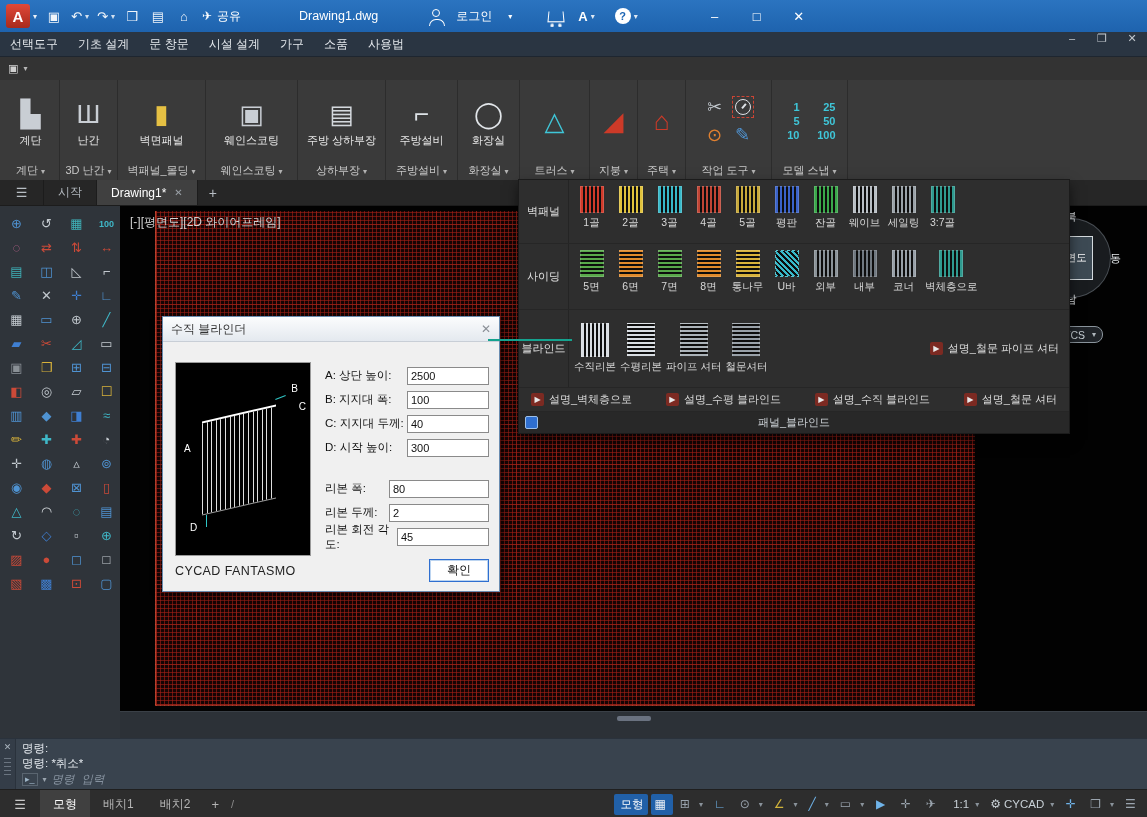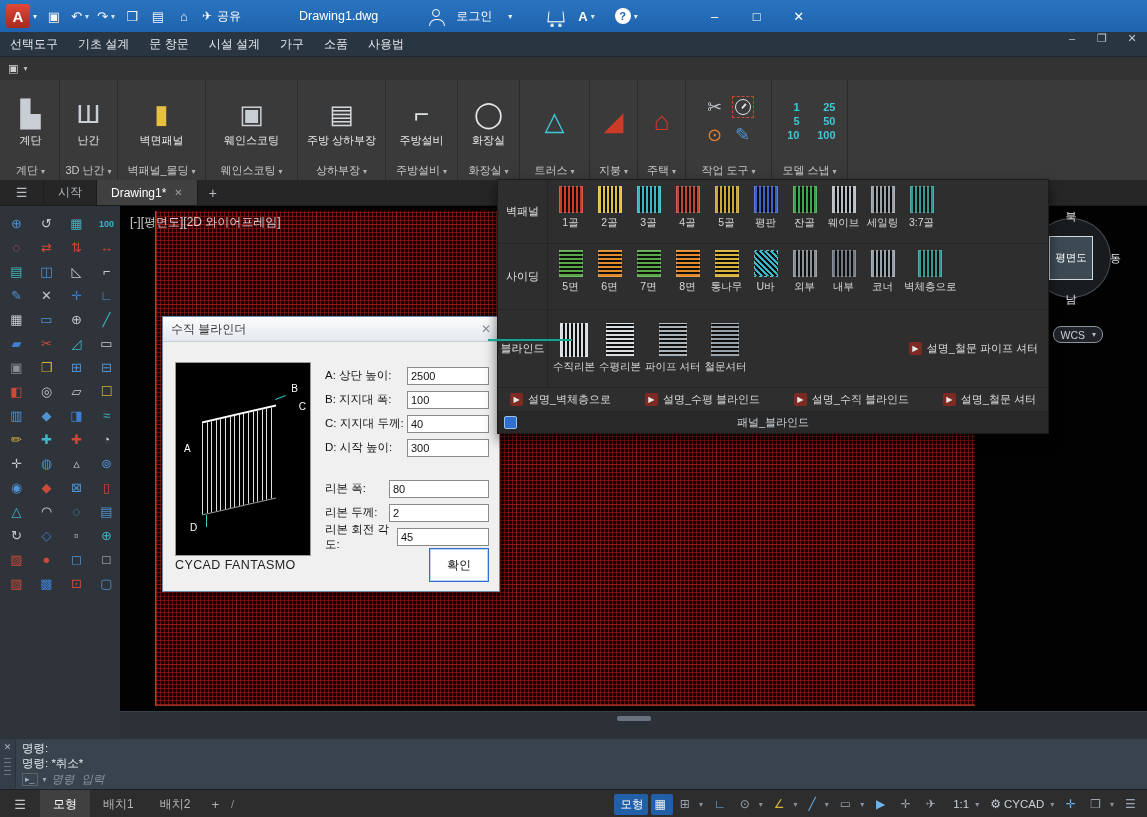--- a/index.html
+++ b/index.html
@@ -55,21 +55,21 @@
 .stripe{background:repeating-linear-gradient(var(--dir,90deg),var(--c,#bbb) 0 2px,rgba(8,8,8,.88) 2px 4px);border:1px solid rgba(255,255,255,.16)}
 .panel-stripe{width:26px;height:36px;transform:skewY(-8deg)}
 .tools-grid{display:grid;grid-template-columns:28px 28px;grid-template-rows:28px 28px;align-items:center;justify-items:center}
 .tool-g{font-size:18px}
 .clockbox{border:1px dashed #cc4434;padding:2px;display:flex}
 .clock{width:16px;height:16px;border-radius:50%;border:1.5px solid #dfe3e8;position:relative}
 .clock::after{content:"";position:absolute;left:7px;top:3px;width:1.5px;height:6px;background:#dfe3e8;transform:rotate(40deg)}
 .snapnums{display:grid;grid-template-columns:16px 28px;gap:2px 8px;font-size:11px;font-weight:bold;color:#3fc6d8;text-align:right}
 
 
-.flyout{position:absolute;left:497px;top:179px;width:552px;background:#2e2e2e;border:1px solid #1b1b1b;box-shadow:0 6px 12px rgba(0,0,0,.55);z-index:50}
+.flyout{position:absolute;left:518px;top:179px;width:552px;background:#2e2e2e;border:1px solid #1b1b1b;box-shadow:0 6px 12px rgba(0,0,0,.55);z-index:50}
 .frow{display:flex;align-items:stretch;border-bottom:1px solid #262626}
 .frow-label{flex:0 0 50px;display:flex;align-items:center;justify-content:center;font-size:11px;color:#e0e0e0;border-right:1px solid #242424}
 .fitems{flex:1;display:flex;align-items:flex-start;padding:5px 4px;gap:2px}
 .fitem{display:flex;flex-direction:column;align-items:center;gap:3px;min-width:37px;padding:1px}
 .ficon{width:24px;height:27px}
 .row3 .ficon{width:28px;height:34px}
 .fname{font-size:10.5px;color:#d8d8d8;white-space:nowrap}
 .flink{display:flex;align-items:center;gap:5px;font-size:11px;color:#d8d8d8;white-space:nowrap}
 .play{width:13px;height:13px;border-radius:2px;background:#7c2a22;color:#e8e8e8;font-size:8px;display:flex;align-items:center;justify-content:center}
 .row3-extra{align-self:center;margin-left:12px}
@@ -125,21 +125,21 @@
 .markD{position:absolute;left:30px;bottom:28px;width:1px;height:12px;background:#2fc6c6}
 .fields{flex:1;margin-top:24px;display:flex;flex-direction:column}
 .fgroup{display:flex;flex-direction:column;gap:5px}
 .fgroup2{margin-top:22px}
 .frow2{display:flex;align-items:center;justify-content:space-between;height:19px}
 .frow2 .flabel{font-size:11.5px;color:#111}
 .val{width:82px;height:18px;background:#fff;border:1px solid #8a8a8a;font-size:11px;line-height:16px;padding:0 3px;color:#111}
 .fgroup2 .val{width:100px}
 .dlg-footer{position:absolute;left:12px;right:10px;bottom:9px;display:flex;align-items:center;justify-content:space-between}
 .brand{font-size:12.5px;color:#222;letter-spacing:.4px}
-.okbtn{width:60px;height:34px;background:#fff;border:1px solid #2f6fd0;box-shadow:inset 0 0 0 1px #bcd4f0;font-size:12px;color:#111;display:flex;align-items:center;justify-content:center}
+.okbtn{width:60px;height:23px;background:#fff;border:1px solid #2f6fd0;box-shadow:inset 0 0 0 1px #bcd4f0;font-size:12px;color:#111;display:flex;align-items:center;justify-content:center}
 
 
 .cmdarea{flex:0 0 48px;background:#39434e;border-top:1px solid #2a323c;display:flex}
 .cmd-gutter{flex:0 0 16px;background:#343d48;border-right:1px solid #2a323c;display:flex;flex-direction:column;align-items:center;padding-top:3px;gap:3px}
 .cmd-x{color:#aab4be;font-size:9px}
 .cmd-grip{width:7px;height:20px;background:repeating-linear-gradient(0deg,#6a7480 0 1px,transparent 1px 4px)}
 .cmd-lines{flex:1;padding:2px 6px;display:flex;flex-direction:column}
 .cmd-line{height:15px;line-height:15px;font-size:11.5px;color:#e2e7ec}
 .cmd-input-row{height:16px;display:flex;align-items:center;gap:5px}
 .cmd-badge{font-size:9px;color:#9fb6c8;border:1px solid #5a6570;height:13px;line-height:11px;padding:0 2px}

